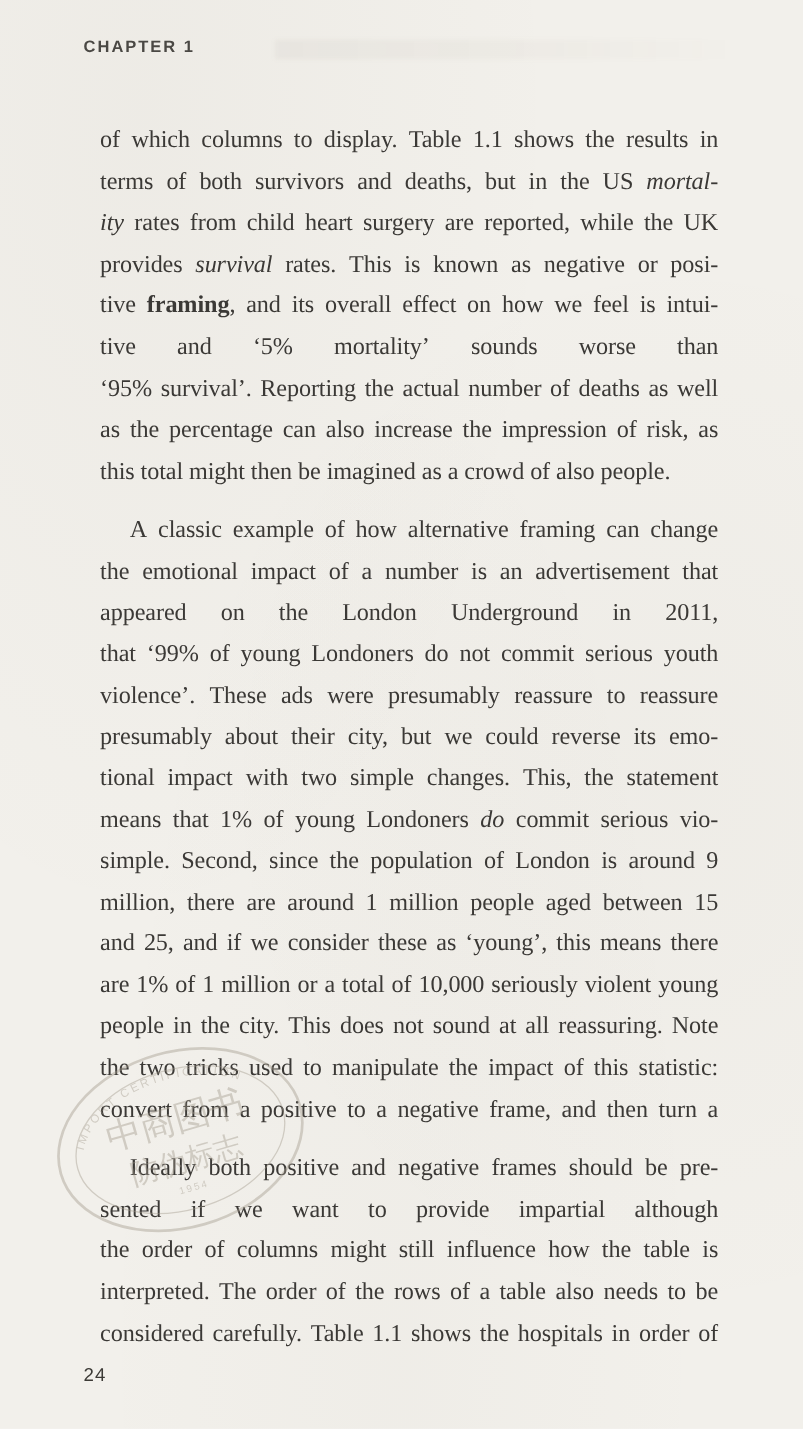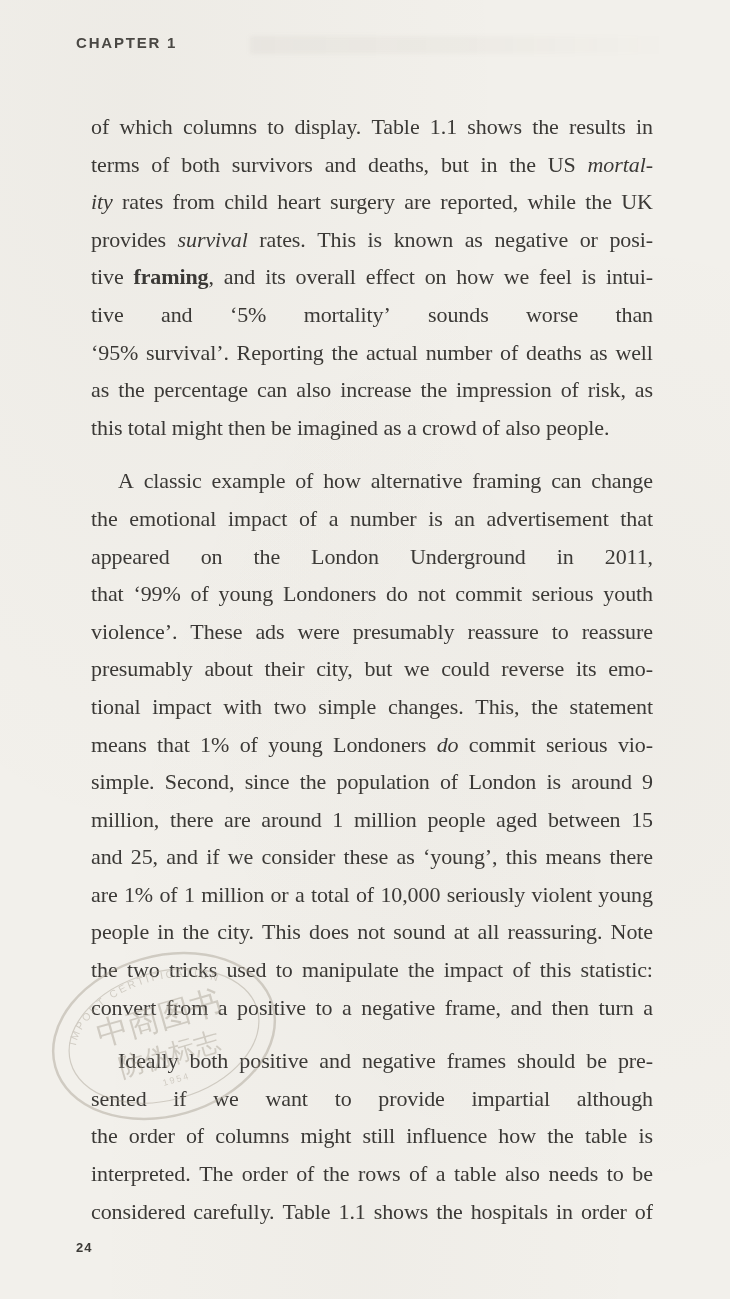--- a/index.html
+++ b/index.html
@@ -36,21 +36,21 @@
     overflow:hidden;white-space:nowrap;
   }
   .line.just{display:flex;justify-content:space-between;white-space:normal;}
   .line.indent{padding-left:27px;}
   .w{display:inline-block;white-space:pre;}
   .line .i, .w .i{font-style:italic;}
   .line .b, .w .b{font-weight:700;}
   .page-number{
     position:absolute;left:76px;top:1240px;
     font-family:"Liberation Sans", sans-serif;
-    font-size:13px;font-weight:700;color:#3c3a36;letter-spacing:1px;
+    font-size:17px;font-weight:400;color:#3c3a36;letter-spacing:1px;
   }
   .stamp{
     position:absolute;left:44px;top:936px;width:240px;height:200px;
     transform:rotate(-16deg);
     opacity:0.42;
     pointer-events:none;
   }
 </style>
 </head>
 <body>

